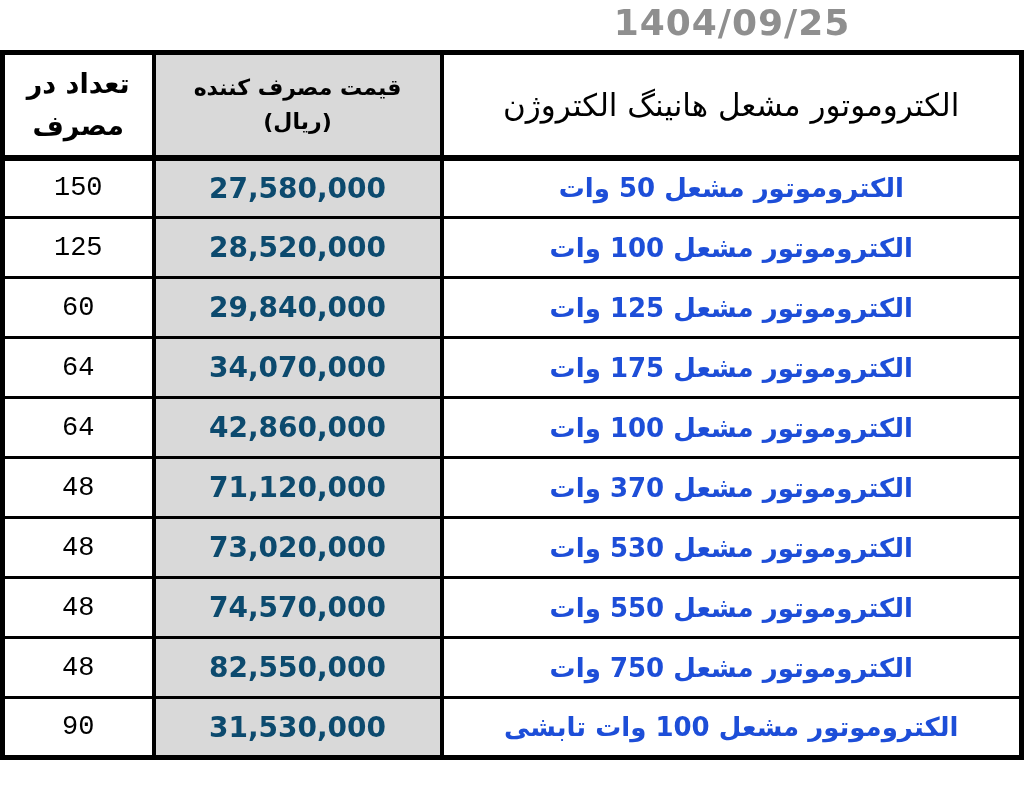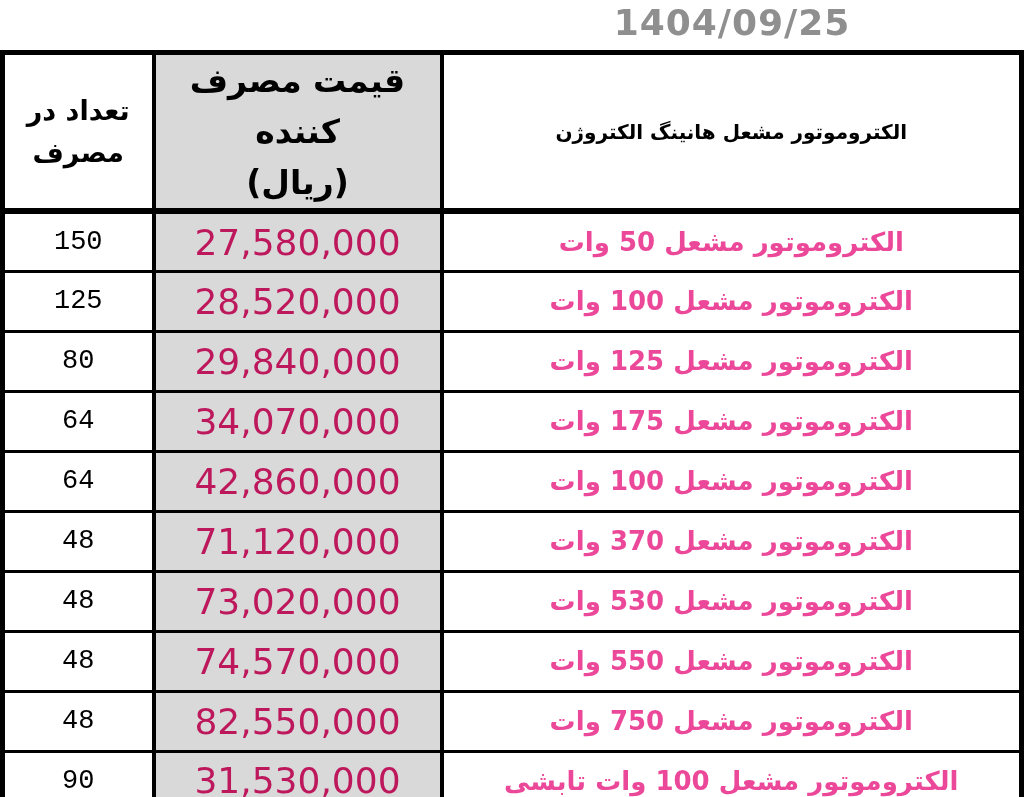--- a/index.html
+++ b/index.html
@@ -57,48 +57,48 @@
     border-bottom-width: 6px;
     height: 105px;
   }
   .price-table tbody td { height: 60px; }
 
   .col-product { width: 580px; }
   .col-price   { width: 288px; }
   .col-pallet  { width: 151px; }
 
   th.header-product {
-    font-size: 20px;
-    font-weight: bold;
+    font-size: 31px;
+    font-weight: normal;
     color: #000;
   }
   th.header-price {
     background: var(--price-column-bg);
-    font-size: 33px;
+    font-size: 22px;
     font-weight: bold;
     line-height: 1.55;
     color: #000;
   }
   th.header-pallet {
     font-size: 27px;
     font-weight: bold;
     line-height: 1.55;
     color: #000;
   }
   td.cell-product {
     font-size: 26px;
     font-weight: bold;
-    color: #ec4899;
+    color: #1d4ed8;
   }
   td.cell-price {
     background: var(--price-column-bg);
-    font-size: 36px;
-    font-weight: normal;
+    font-size: 28px;
+    font-weight: bold;
     direction: ltr;
-    color: #be185d;
+    color: #0c4a6e;
   }
   td.cell-pallet {
     font-size: 27px;
     font-weight: normal;
     direction: ltr;
     color: #000;
     font-family: Liberation Mono, monospace;
   }
 </style>
 </head>
@@ -138,21 +138,21 @@
     <td class="cell-pallet">150</td>
   </tr>
         <tr>
     <td class="cell-product">الکتروموتور مشعل 100 وات</td>
     <td class="cell-price">28,520,000</td>
     <td class="cell-pallet">125</td>
   </tr>
         <tr>
     <td class="cell-product">الکتروموتور مشعل 125 وات</td>
     <td class="cell-price">29,840,000</td>
-    <td class="cell-pallet">80</td>
+    <td class="cell-pallet">60</td>
   </tr>
         <tr>
     <td class="cell-product">الکتروموتور مشعل 175 وات</td>
     <td class="cell-price">34,070,000</td>
     <td class="cell-pallet">64</td>
   </tr>
         <tr>
     <td class="cell-product">الکتروموتور مشعل 100 وات</td>
     <td class="cell-price">42,860,000</td>
     <td class="cell-pallet">64</td>

